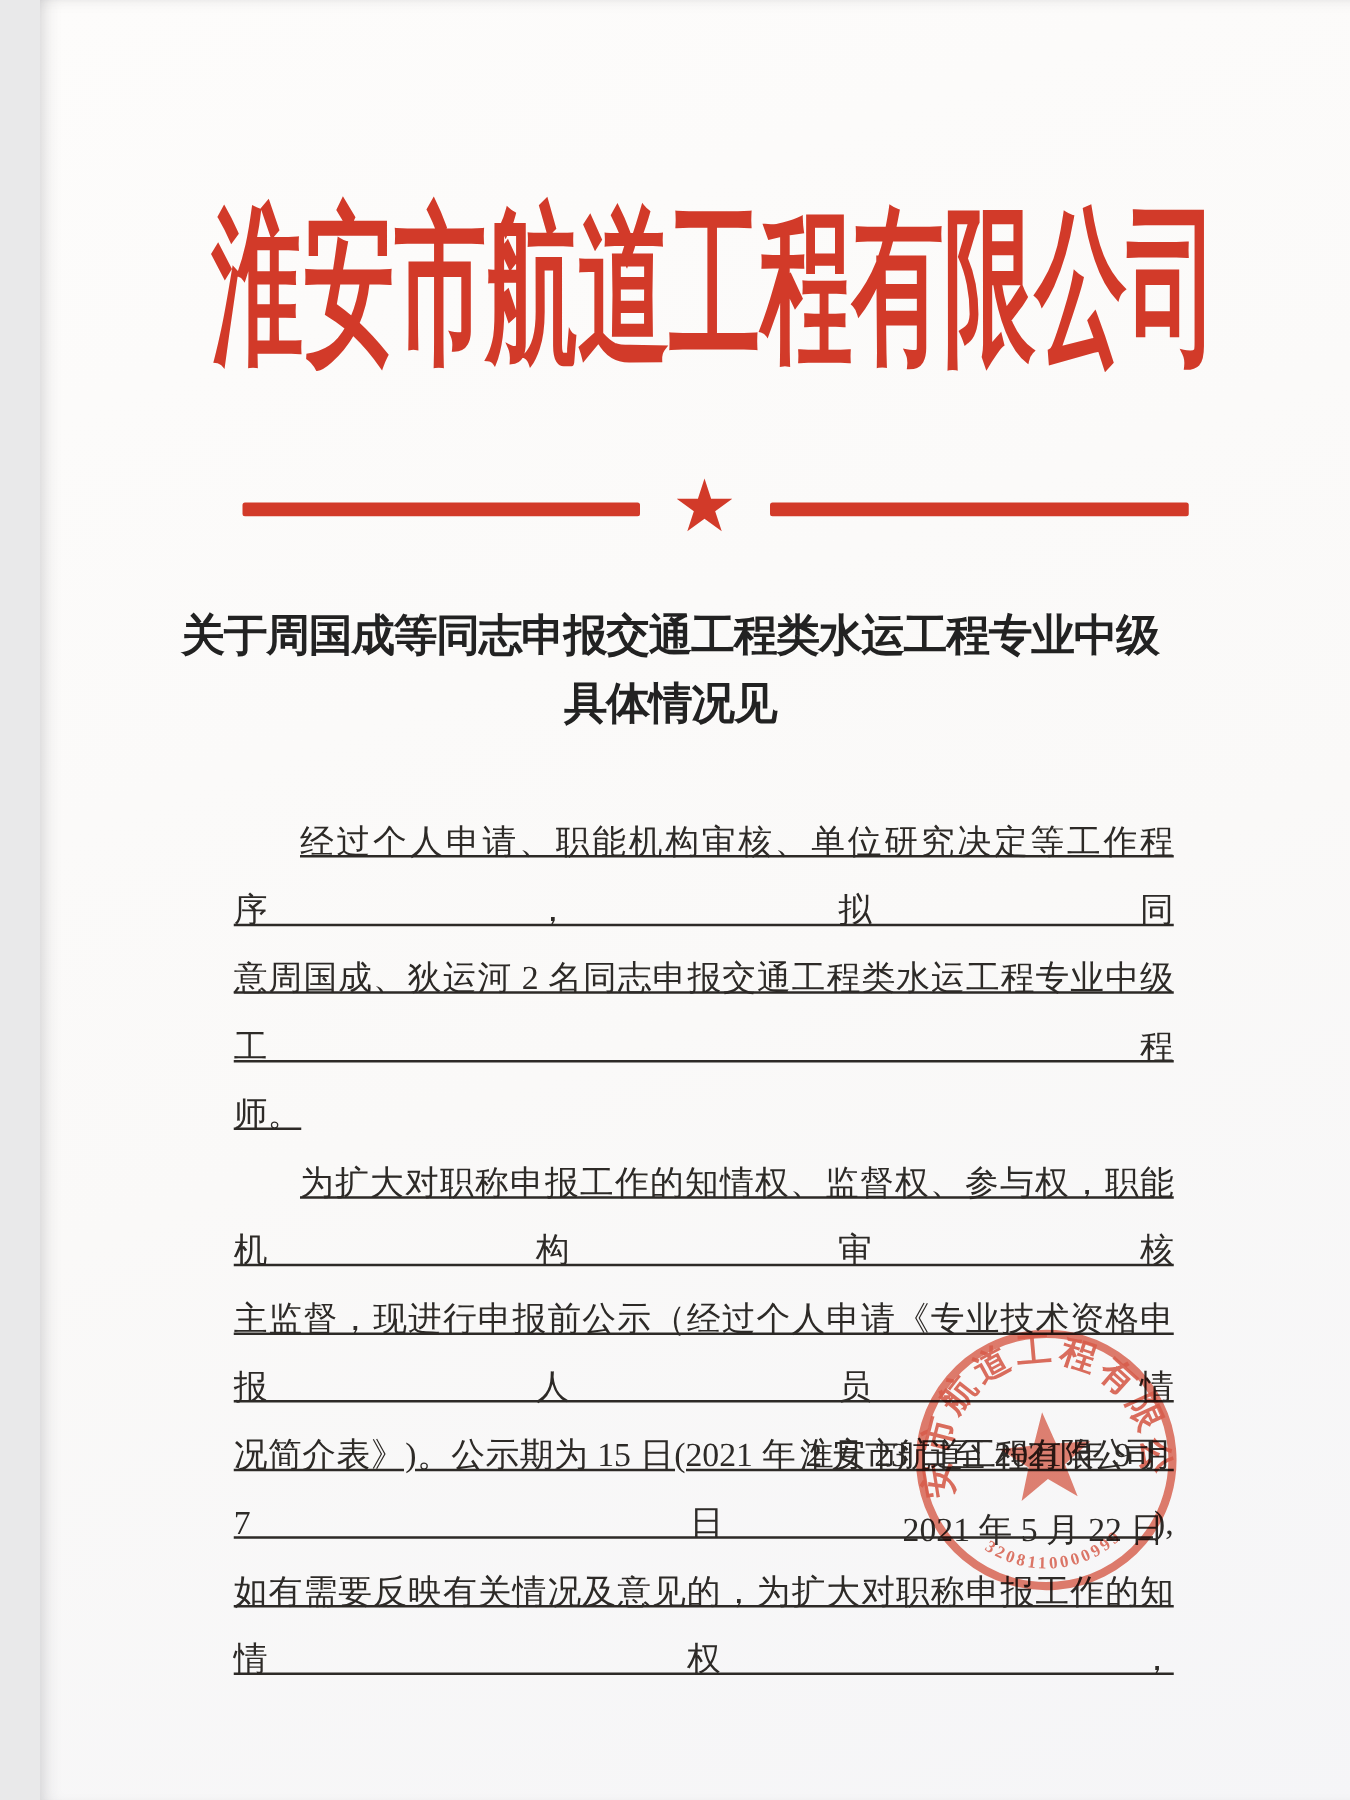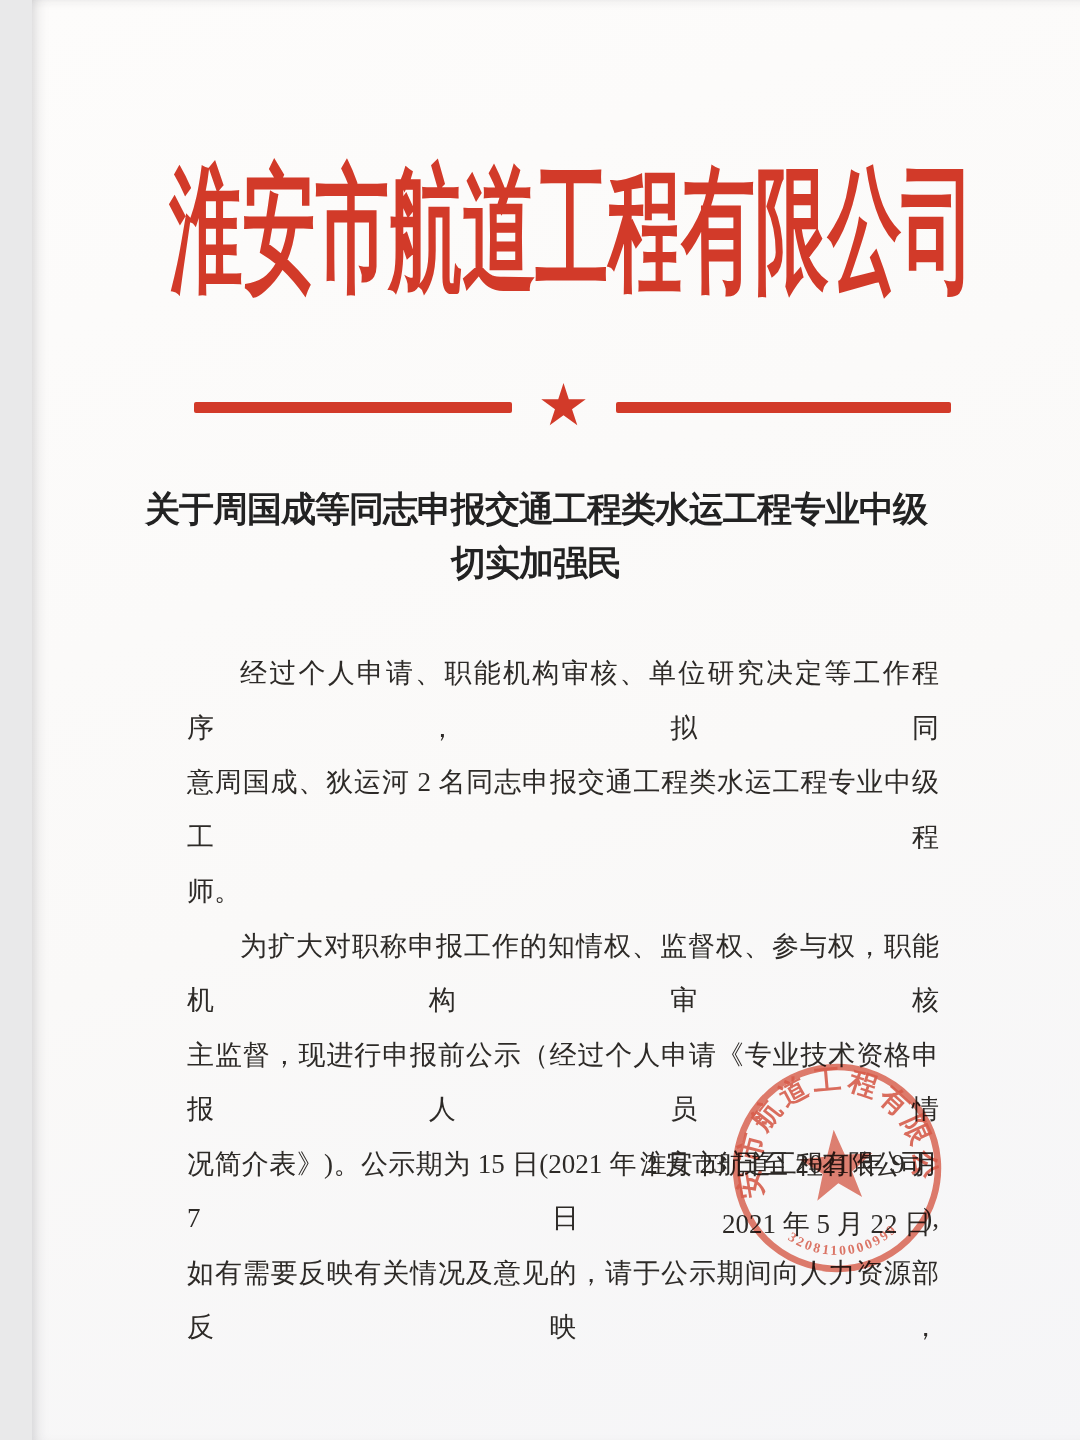--- a/index.html
+++ b/index.html
@@ -41,21 +41,21 @@
     text-align:center;color:#222;
     font-family:"Liberation Sans", sans-serif;
     font-weight:700;font-size:35px;line-height:54px;letter-spacing:-1px;
   }
   
   .body-block{
     position:absolute;top:646px;left:155px;width:752px;
     font-size:27px;line-height:54.5px;color:#2d2a27;
     font-family:"Liberation Serif", serif;
   }
-  .bline{white-space:nowrap;}
+  .bline{white-space:nowrap;text-decoration:underline;}
   .bline.j{white-space:normal;text-align:justify;text-align-last:justify;}
   .bline.indent{text-indent:53px;}
   
   .sig-company{
     position:absolute;top:1146px;left:608px;
     font-size:27px;color:#2d2a27;letter-spacing:-1px;white-space:nowrap;
   }
   .sig-date{
     position:absolute;top:1206px;left:690px;
     font-size:27px;color:#2d2a27;white-space:nowrap;
@@ -87,31 +87,31 @@
   <div class="letterhead">淮安市航道工程有限公司</div>
 
   <div class="divider">
     <span class="dline left"></span>
     <span class="dstar">★</span>
     <span class="dline right"></span>
   </div>
 
   <div class="title">
     <div>关于周国成等同志申报交通工程类水运工程专业中级</div>
-    <div>切实加强民</div>
+    <div>具体情况见</div>
   </div>
 
   <div class="body-block">
     <div class="bline j indent">经过个人申请、职能机构审核、单位研究决定等工作程序，拟同</div>
     <div class="bline j">意周国成、狄运河 2 名同志申报交通工程类水运工程专业中级工程</div>
     <div class="bline">师。</div>
     <div class="bline j indent">为扩大对职称申报工作的知情权、监督权、参与权，职能机构审核</div>
     <div class="bline j">主监督，现进行申报前公示（经过个人申请《专业技术资格申报人员情</div>
     <div class="bline j">况简介表》)。公示期为 15 日(2021 年 2 月 23 日至 2021 年 9 月 7 日),</div>
-    <div class="bline j">如有需要反映有关情况及意见的，请于公示期间向人力资源部反映，</div>
+    <div class="bline j">如有需要反映有关情况及意见的，为扩大对职称申报工作的知情权，</div>
   </div>
 
   <div class="sig-company">淮安市航道工程有限公司</div>
 
   <div class="sig-date">2021 年 5 月 22 日</div>
 
   <svg class="stamp" viewBox="0 0 214 214" aria-hidden="true">
     <circle class="seal-ring" cx="107" cy="107" r="100"></circle>
     <polygon class="seal-star" points="107,69 115.9,94.7 143.1,95.3 121.5,111.7 129.3,137.7 107,122.2 84.7,137.7 92.5,111.7 70.9,95.3 98.1,94.7"></polygon>
     <path id="arcTop" d="M 33.7 133.7 A 78 78 0 1 1 180.3 133.7" fill="none"></path>

